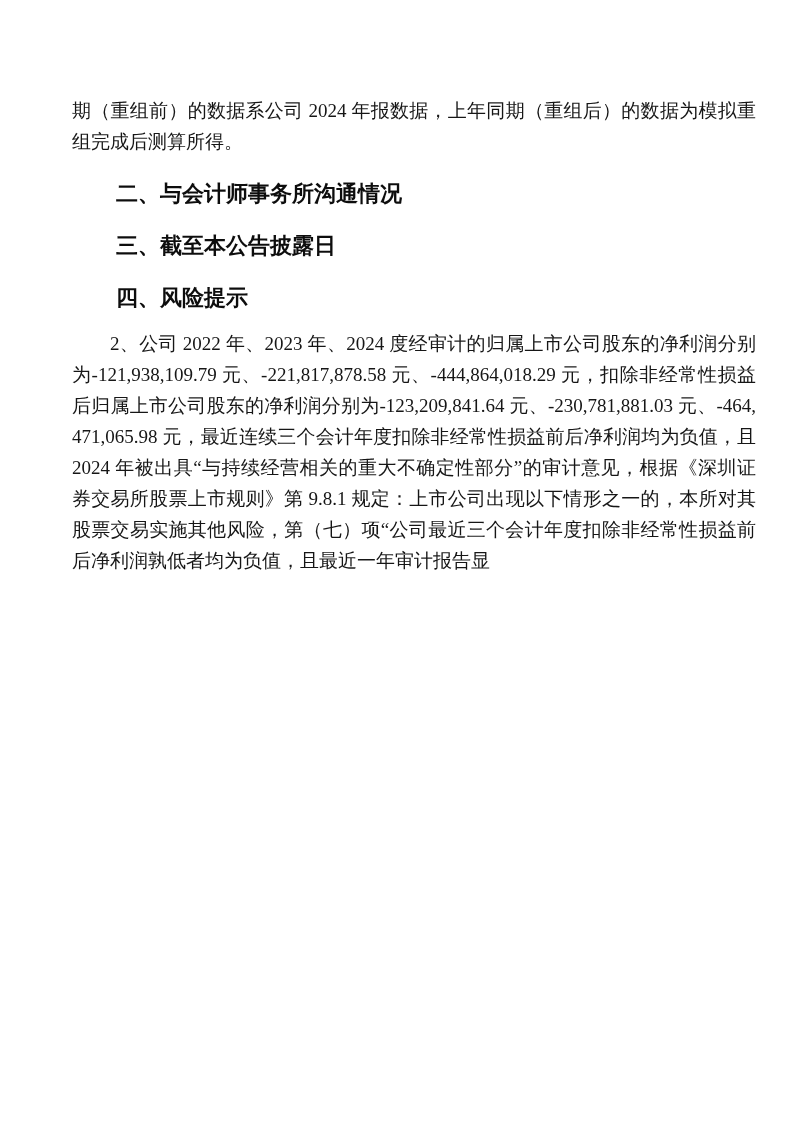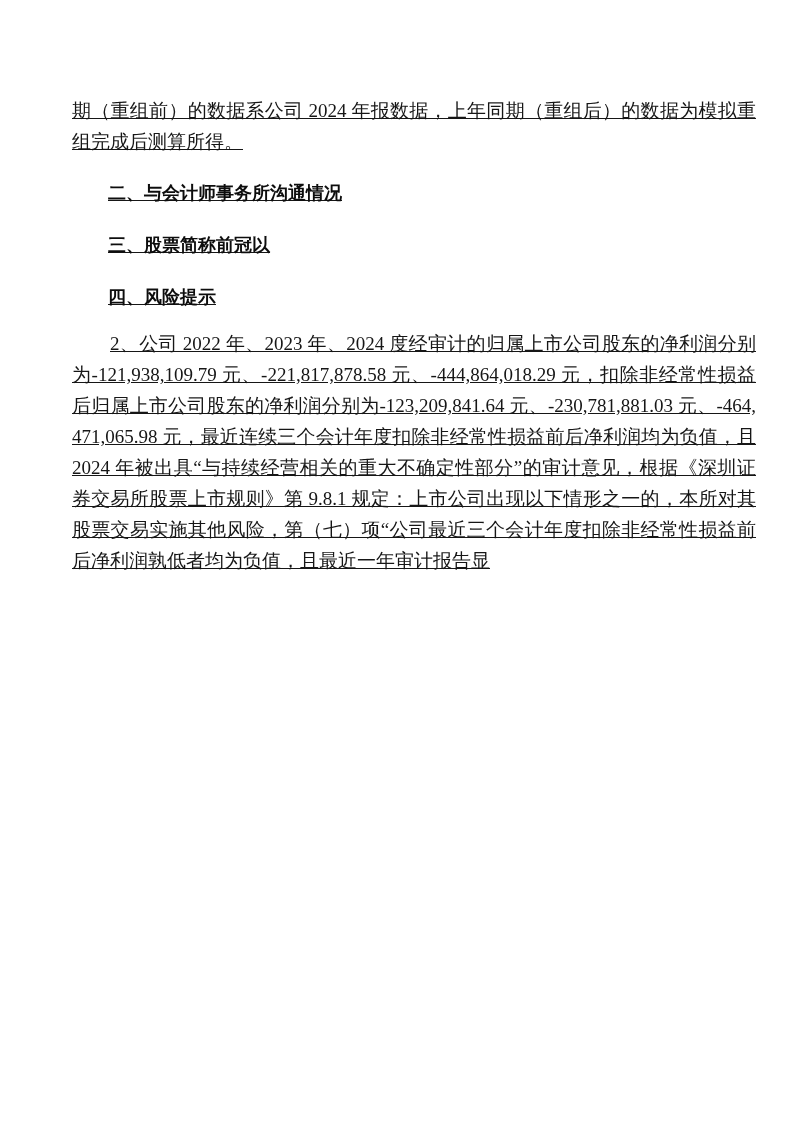--- a/index.html
+++ b/index.html
@@ -13,53 +13,52 @@
       height: 1123px;
       margin: 0 auto;
       background: #ffffff;
       color: #161616;
       box-sizing: border-box;
       padding: 95px 38px 0 72px;
       font-family: "Liberation Serif", "DejaVu Serif", serif;
       font-size: 19px;
       line-height: 31px;
       overflow: hidden;
-      text-decoration: underline;
     }
     .para {
       margin: 0;
       text-align: justify;
       text-justify: inter-ideograph;
       text-indent: 2em;
       word-break: break-all;
     }
     .para.continuation {
       text-indent: 0;
     }
     .section-heading {
       margin: 21px 0 15px 0;
       font-family: "Liberation Sans", "DejaVu Sans", sans-serif;
       font-weight: bold;
-      font-size: 18px;
+      font-size: 22px;
       line-height: 31px;
       text-indent: 2em;
       color: #0d0d0d;
     }
   </style>
 </head>
 <body>
 
 <div class="page">
 
   <p class="para continuation">期（重组前）的数据系公司 2024 年报数据，上年同期（重组后）的数据为模拟重组完成后测算所得。</p>
 
   <h2 class="section-heading">二、与会计师事务所沟通情况</h2>
 
 
-  <h2 class="section-heading">三、股票简称前冠以</h2>
+  <h2 class="section-heading">三、截至本公告披露日</h2>
 
 
 
 
 
   <h2 class="section-heading">四、风险提示</h2>
 
 
   <p class="para">2、公司 2022 年、2023 年、2024 度经审计的归属上市公司股东的净利润分别为-121,938,109.79 元、-221,817,878.58 元、-444,864,018.29 元，扣除非经常性损益后归属上市公司股东的净利润分别为-123,209,841.64 元、-230,781,881.03 元、-464,471,065.98 元，最近连续三个会计年度扣除非经常性损益前后净利润均为负值，且 2024 年被出具“与持续经营相关的重大不确定性部分”的审计意见，根据《深圳证券交易所股票上市规则》第 9.8.1 规定：上市公司出现以下情形之一的，本所对其股票交易实施其他风险，第（七）项“公司最近三个会计年度扣除非经常性损益前后净利润孰低者均为负值，且最近一年审计报告显</p>
 

